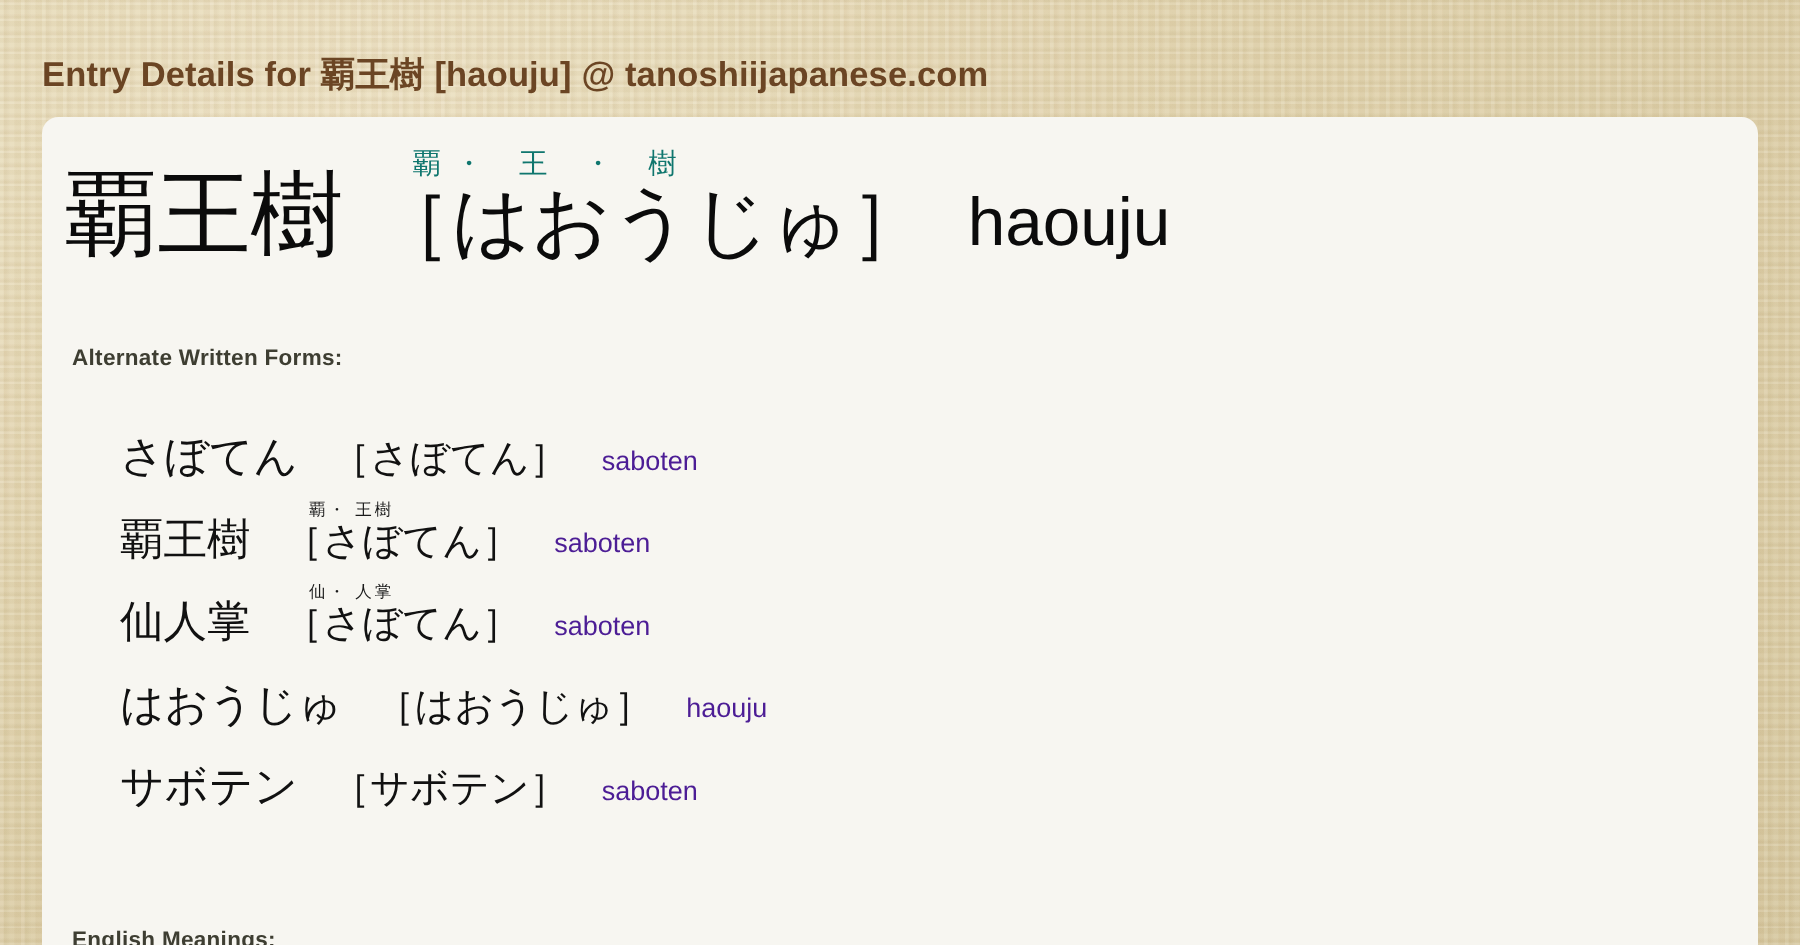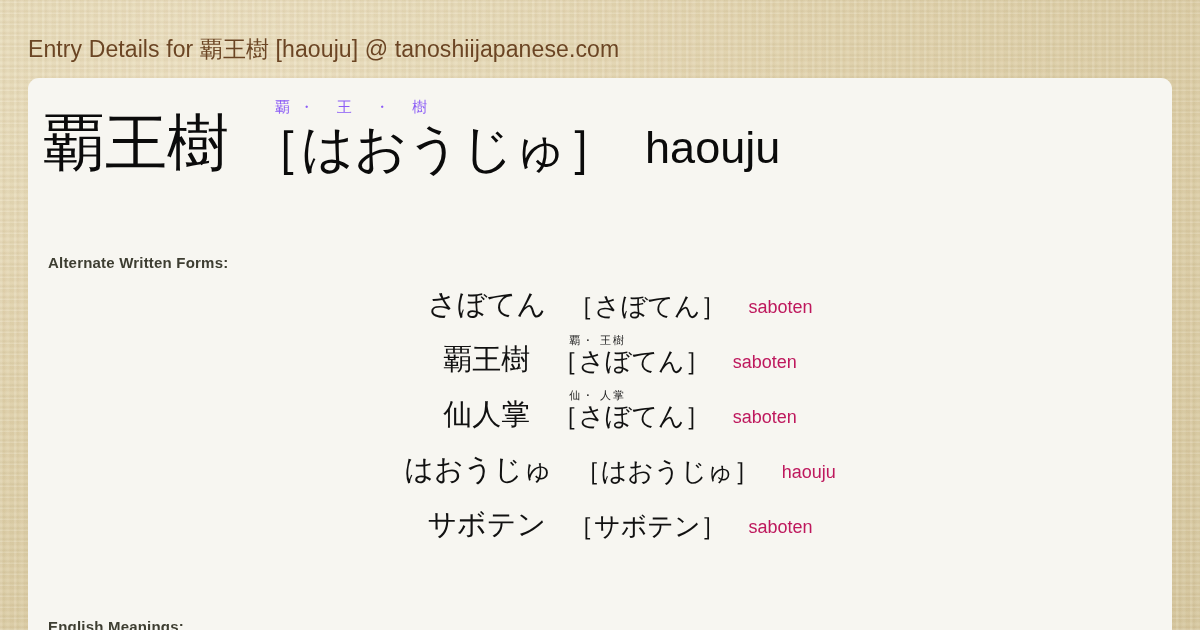--- a/index.html
+++ b/index.html
@@ -16,21 +16,21 @@
       repeating-linear-gradient(90deg, rgba(255,255,255,0.10) 0px, rgba(255,255,255,0.10) 2px, rgba(150,125,80,0.06) 3px, rgba(150,125,80,0.06) 4px, rgba(255,255,255,0.06) 7px, rgba(255,255,255,0.06) 9px, rgba(160,135,90,0.045) 10px, rgba(160,135,90,0.045) 14px),
       radial-gradient(ellipse at 18% 12%, #ece0c1 0%, #e0d2ac 45%, #d6c79e 100%);
   }
 
   
   #page-title {
     position: absolute;
     left: 28px;
     top: 34px;
     font-size: 23px;
-    font-weight: 400;
+    font-weight: 700;
     color: #6b4524;
     letter-spacing: 0.1px;
     white-space: nowrap;
   }
 
   
   #content-panel {
     position: absolute;
     left: 28px;
     top: 78px;
@@ -61,23 +61,23 @@
     position: relative;
     display: inline-block;
     margin-left: 20px;
     padding-top: 22px;
   }
   .hw-ruby {
     position: absolute;
     top: 0;
     left: 26px;
     font-family: "DejaVu Serif", "Liberation Serif", serif;
-    font-size: 15px;
-    line-height: 1;
-    color: #8b5cf6;
+    font-size: 19px;
+    line-height: 1;
+    color: #0f766e;
     letter-spacing: 9px;
     white-space: nowrap;
   }
   .hw-reading {
     font-family: "DejaVu Serif", "Liberation Serif", serif;
     font-size: 52px;
     line-height: 1;
     color: #0b0b0b;
   }
   .hw-romaji {
@@ -92,36 +92,35 @@
   
   .section-label {
     position: absolute;
     left: 20px;
     font-family: "Liberation Sans", sans-serif;
     font-size: 15px;
     font-weight: bold;
     color: #3e3e32;
     letter-spacing: 0.2px;
   }
-  #label-alternate { top: 152px; margin-top: 24px; }
+  #label-alternate { top: 152px; }
   #label-meanings  { top: 540px; }
 
   
   #alt-forms-list {
     position: absolute;
     left: 52px;
     top: 186px;
     width: 1080px;
   }
   .alt-row {
     height: 55px;
     display: flex;
     align-items: flex-end;
     white-space: nowrap;
-    justify-content: center;
   }
   .alt-word {
     font-family: "DejaVu Serif", "Liberation Serif", serif;
     font-size: 29px;
     line-height: 1;
     color: #111;
   }
   .alt-reading-wrap {
     position: relative;
     display: inline-block;
@@ -142,21 +141,21 @@
   .alt-reading {
     font-family: "DejaVu Serif", "Liberation Serif", serif;
     font-size: 26px;
     line-height: 1;
     color: #111;
   }
   .alt-romaji {
     font-family: "Liberation Sans", sans-serif;
     font-size: 18px;
     line-height: 1;
-    color: #be185d;
+    color: #4c1d95;
     margin-left: 22px;
     padding-bottom: 3px;
   }
 </style>
 </head>
 <body>
 
 <div id="page-title">Entry Details for 覇王樹 [haouju] @ tanoshiijapanese.com</div>
 
 <div id="content-panel">

